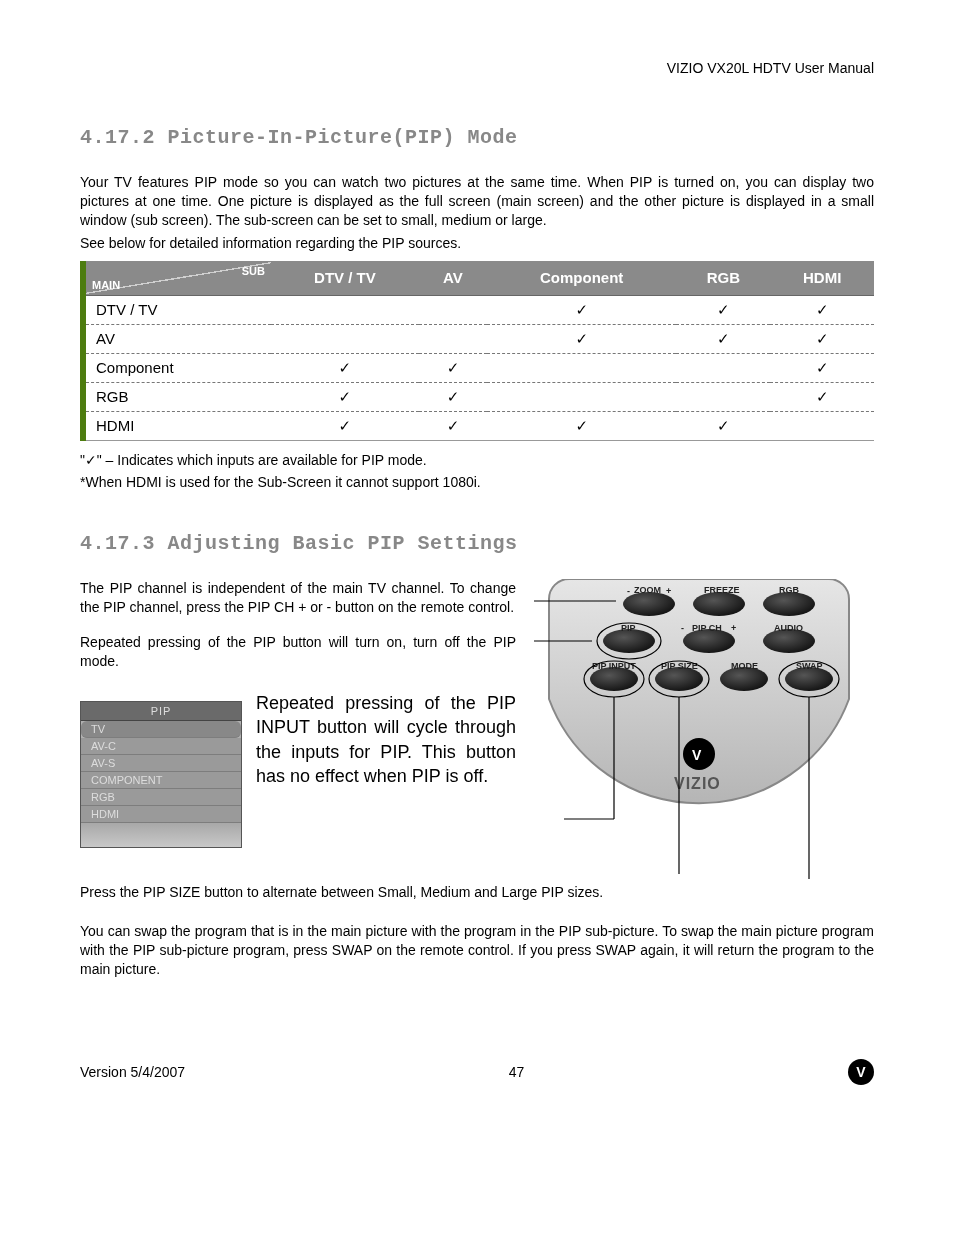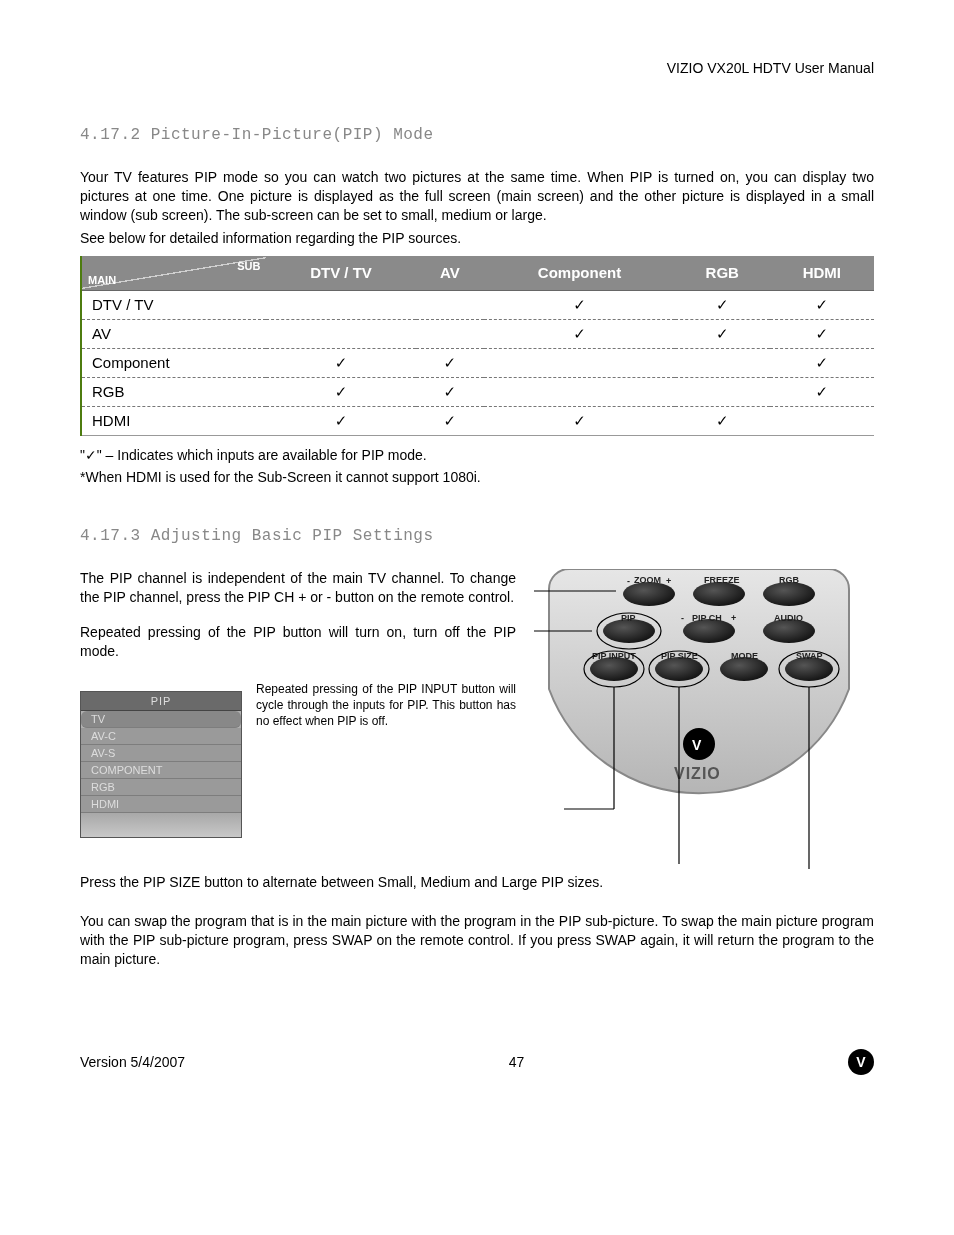--- a/index.html
+++ b/index.html
@@ -12,25 +12,25 @@
     box-sizing: border-box;
     font-size: 14px;
   }
   .header-text {
     text-align: right;
     font-size: 14px;
     margin-bottom: 50px;
   }
   .section-heading {
     font-family: "Courier New", monospace;
-    font-size: 16px;
+    font-size: 20px;
     color: #888;
     letter-spacing: 0.5px;
     margin: 20px 0 24px 0;
-    font-weight: normal;
+    font-weight: bold;
   }
   .body-text {
     text-align: justify;
     line-height: 1.35;
     margin: 0 0 4px 0;
   }
   .body-text-left {
     text-align: left;
     line-height: 1.35;
     margin: 0 0 4px 0;
@@ -67,21 +67,21 @@
     opacity: 0.6;
     pointer-events: none;
   }
   table.pip th.corner .sub { float: right; }
   table.pip th.corner .main { position: absolute; left: 6px; bottom: 4px; }
   table.pip td.rowh {
     text-align: left;
     padding-left: 10px;
   }
   table.pip tr:last-child td { border-bottom: 1px solid #999; }
-  table.pip { border-left: 2px solid #4d7c0f; border-right: 0; }
+  table.pip { border-left: 6px solid #4d7c0f; border-right: 0; }
 
   .cols {
     display: flex;
     gap: 18px;
     align-items: flex-start;
     margin-top: 10px;
   }
   .colL { flex: 1 1 48%; }
   .colR { flex: 0 0 340px; }
 
@@ -125,21 +125,21 @@
     fill: #222;
   }
   .remote-arrow {
     stroke: #000;
     stroke-width: 1.2;
     fill: none;
   }
 
   .two-col-inner { display:flex; gap:14px; align-items:flex-start; margin-top: 20px;}
   .two-col-inner .mini { flex:0 0 160px; }
-  .two-col-inner .txt { flex:1; font-size:12px; text-align: justify; line-height:1.35; }
+  .two-col-inner .txt { flex:1; font-size:18px; text-align: justify; line-height:1.35; }
 
   .footer {
     margin-top: 80px;
     display: flex;
     align-items: center;
     justify-content: flex-start;
     font-size: 14px;
   }
   .footer .center { text-align: center; flex: 1; }
   .footer .url { font-weight: bold; }

